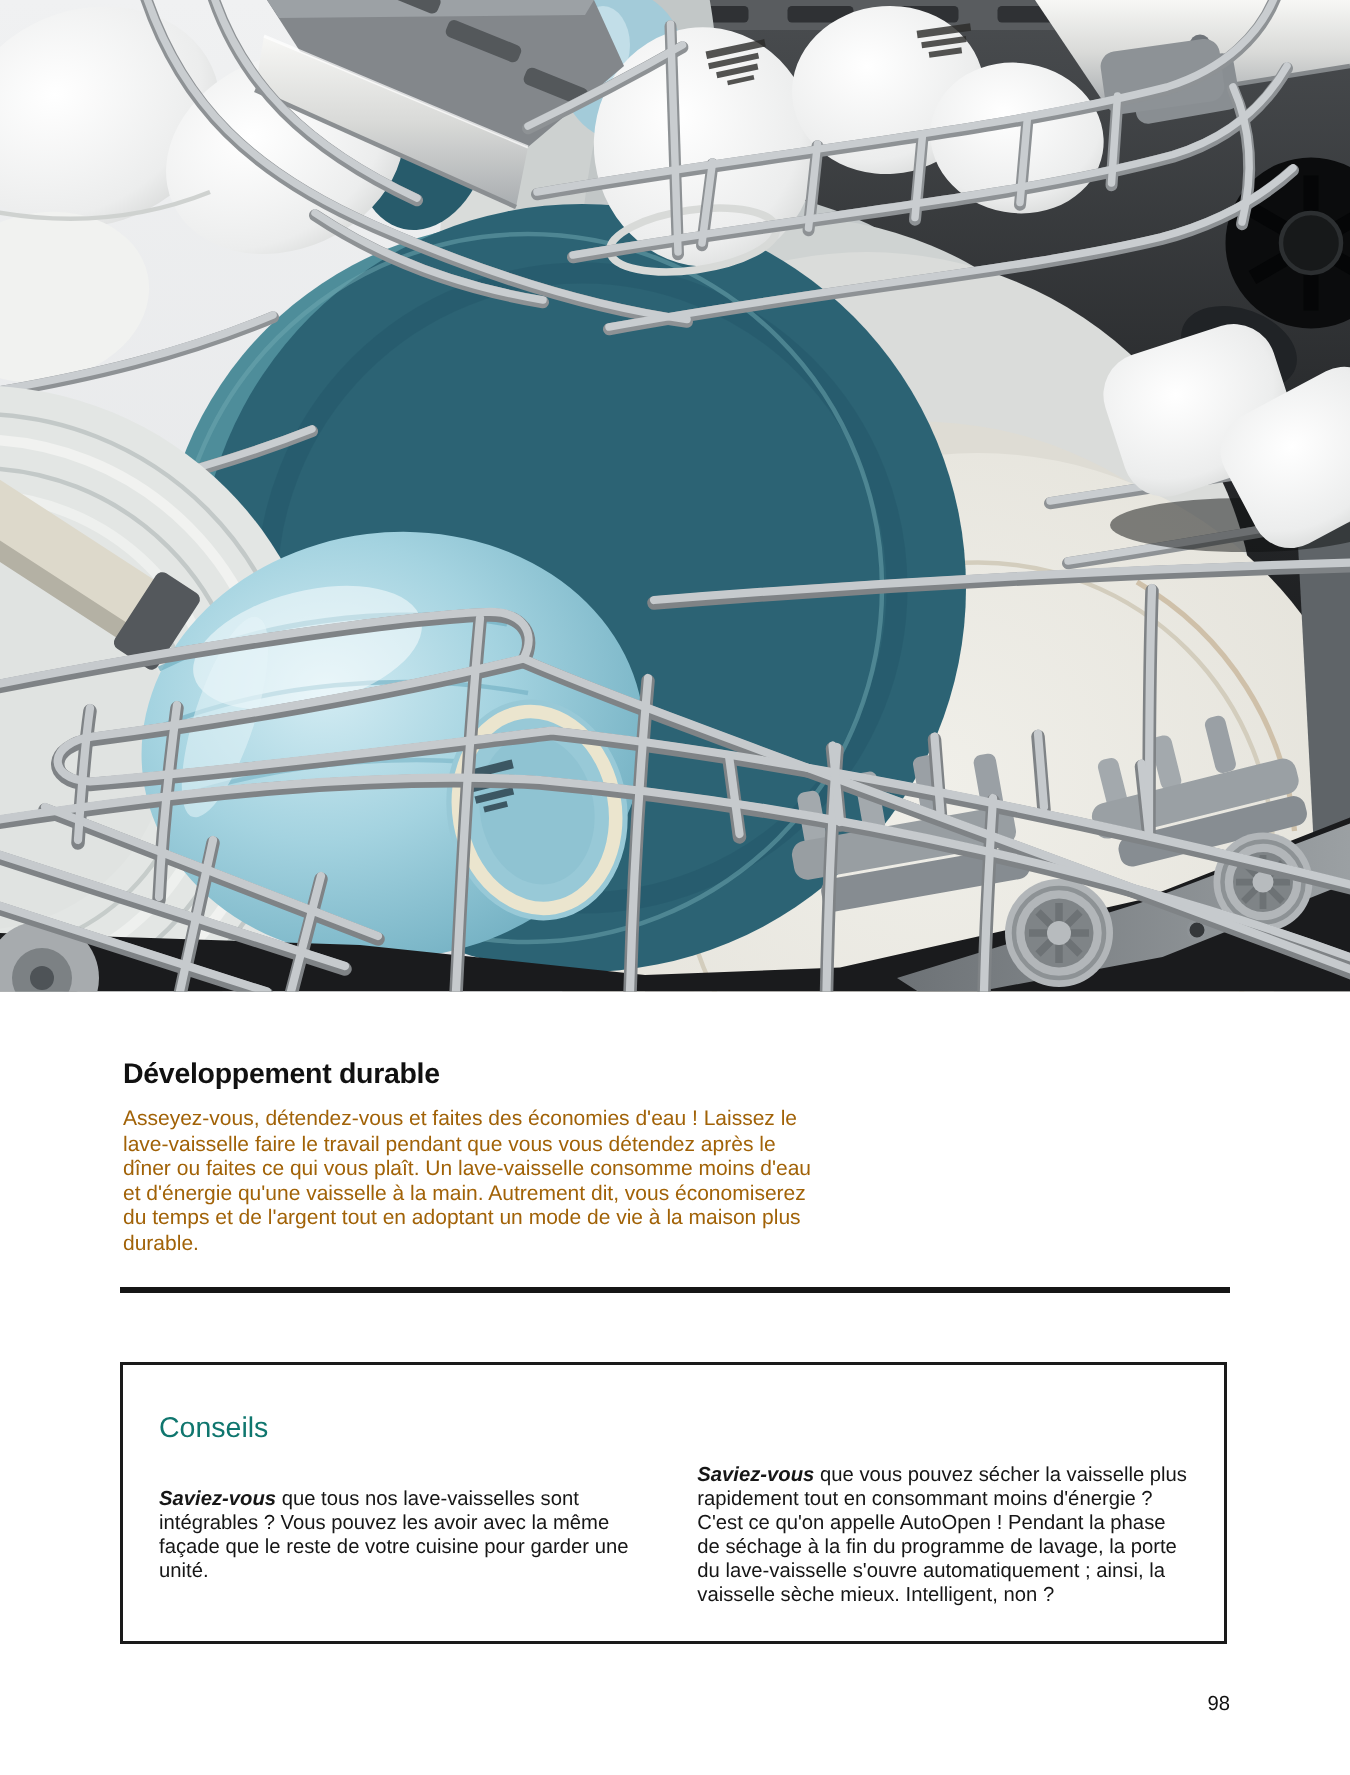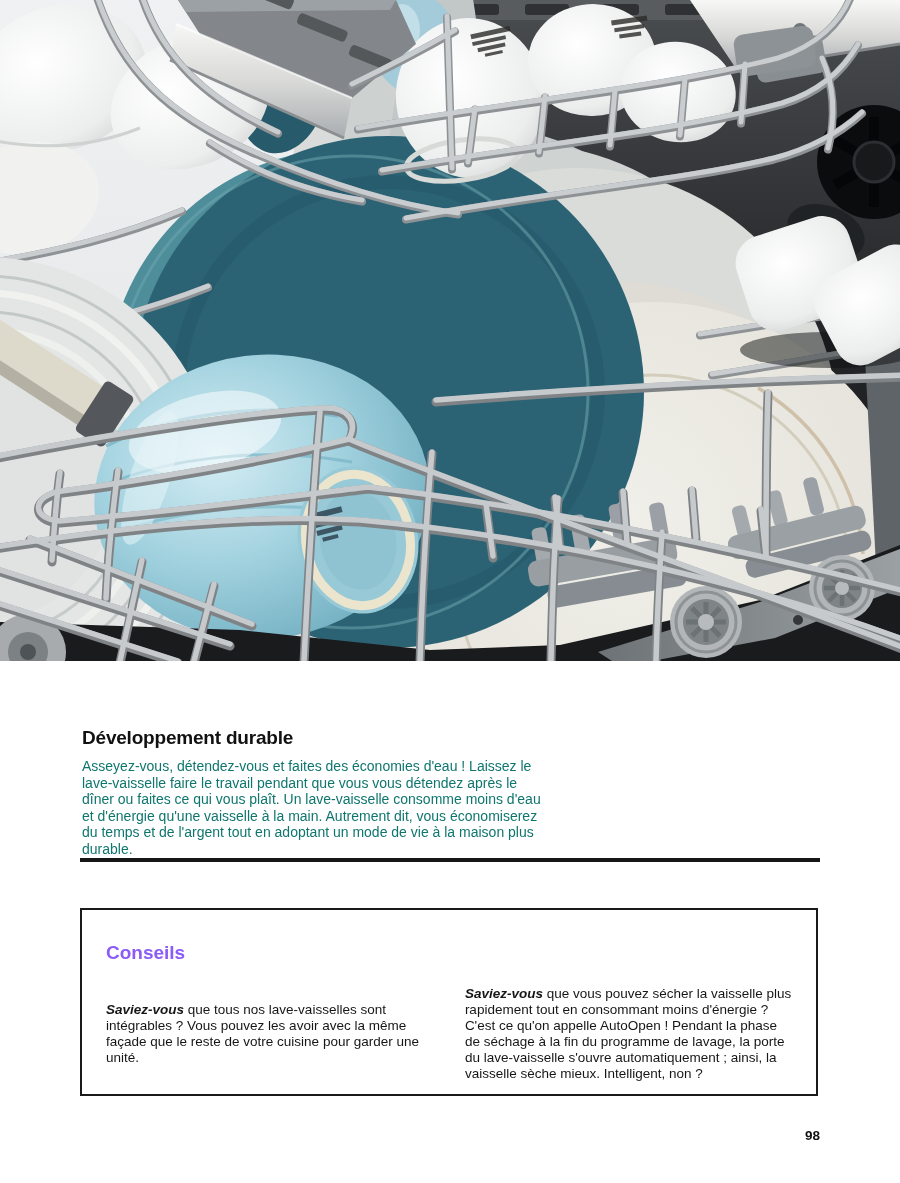--- a/index.html
+++ b/index.html
@@ -1,32 +1,32 @@
 <!DOCTYPE html>
 <html><head>
 <meta charset="utf-8">
 <style>
   html,body{margin:0;padding:0;background:#fff;}
   .page{position:relative;width:900px;height:1183px;background:#ffffff;overflow:hidden;
         font-family:"Liberation Sans","DejaVu Sans",sans-serif;color:#131313;}
   .hero{position:absolute;left:0;top:0;width:900px;height:661px;overflow:hidden;}
   .hero svg{display:block;}
-  .sustain{position:absolute;left:82px;top:705px;width:465px;margin-top:21px;}
+  .sustain{position:absolute;left:82px;top:705px;width:465px;}
   .sustain h2{margin:0 0 9px 0;font-size:19px;line-height:23px;font-weight:700;letter-spacing:-0.2px;color:#111;}
-  .sustain p{margin:0;font-size:14px;line-height:16.6px;color:#0f766e;}
+  .sustain p{margin:0;font-size:14px;line-height:16.6px;color:#a16207;}
   .rule{position:absolute;left:80px;top:858px;width:740px;height:4px;background:#161616;}
   .tips{position:absolute;left:80px;top:908px;width:738px;height:188px;border:2px solid #1a1a1a;box-sizing:border-box;background:#fff;}
   .tips-inner{padding:32px 24px 0 24px;}
-  .tips h3{margin:0 0 22px 0;font-size:19px;line-height:22px;font-weight:700;color:#8b5cf6;}
+  .tips h3{margin:0 0 11px 0;font-size:19px;line-height:22px;font-weight:400;color:#0f766e;}
   .cols{display:flex;gap:22px;align-items:center;}
   .tip{margin:0;font-size:13.5px;line-height:16px;color:#161616;}
   .tip.first{width:345px;}
   .tip.second{width:335px;}
   .lead{font-weight:700;font-style:italic;}
-  .pagenum{position:absolute;top:1128px;right:80px;font-size:13.5px;font-weight:700;color:#111;}
+  .pagenum{position:absolute;top:1128px;right:80px;font-size:13.5px;font-weight:400;color:#111;}
 </style>
 </head>
 <body>
 
 <div class="page">
 
   <div class="hero" role="img" aria-label="Intérieur d'un lave-vaisselle ouvert : assiettes blanches, crème et bleu sarcelle, grand bol bleu clair retourné et tasses blanches rangés dans les paniers métalliques">
     <svg width="900" height="661" viewBox="0 0 900 661" xmlns="http://www.w3.org/2000/svg">
       <defs>
         <linearGradient id="gWall" x1="0" y1="0" x2="0" y2="1">

